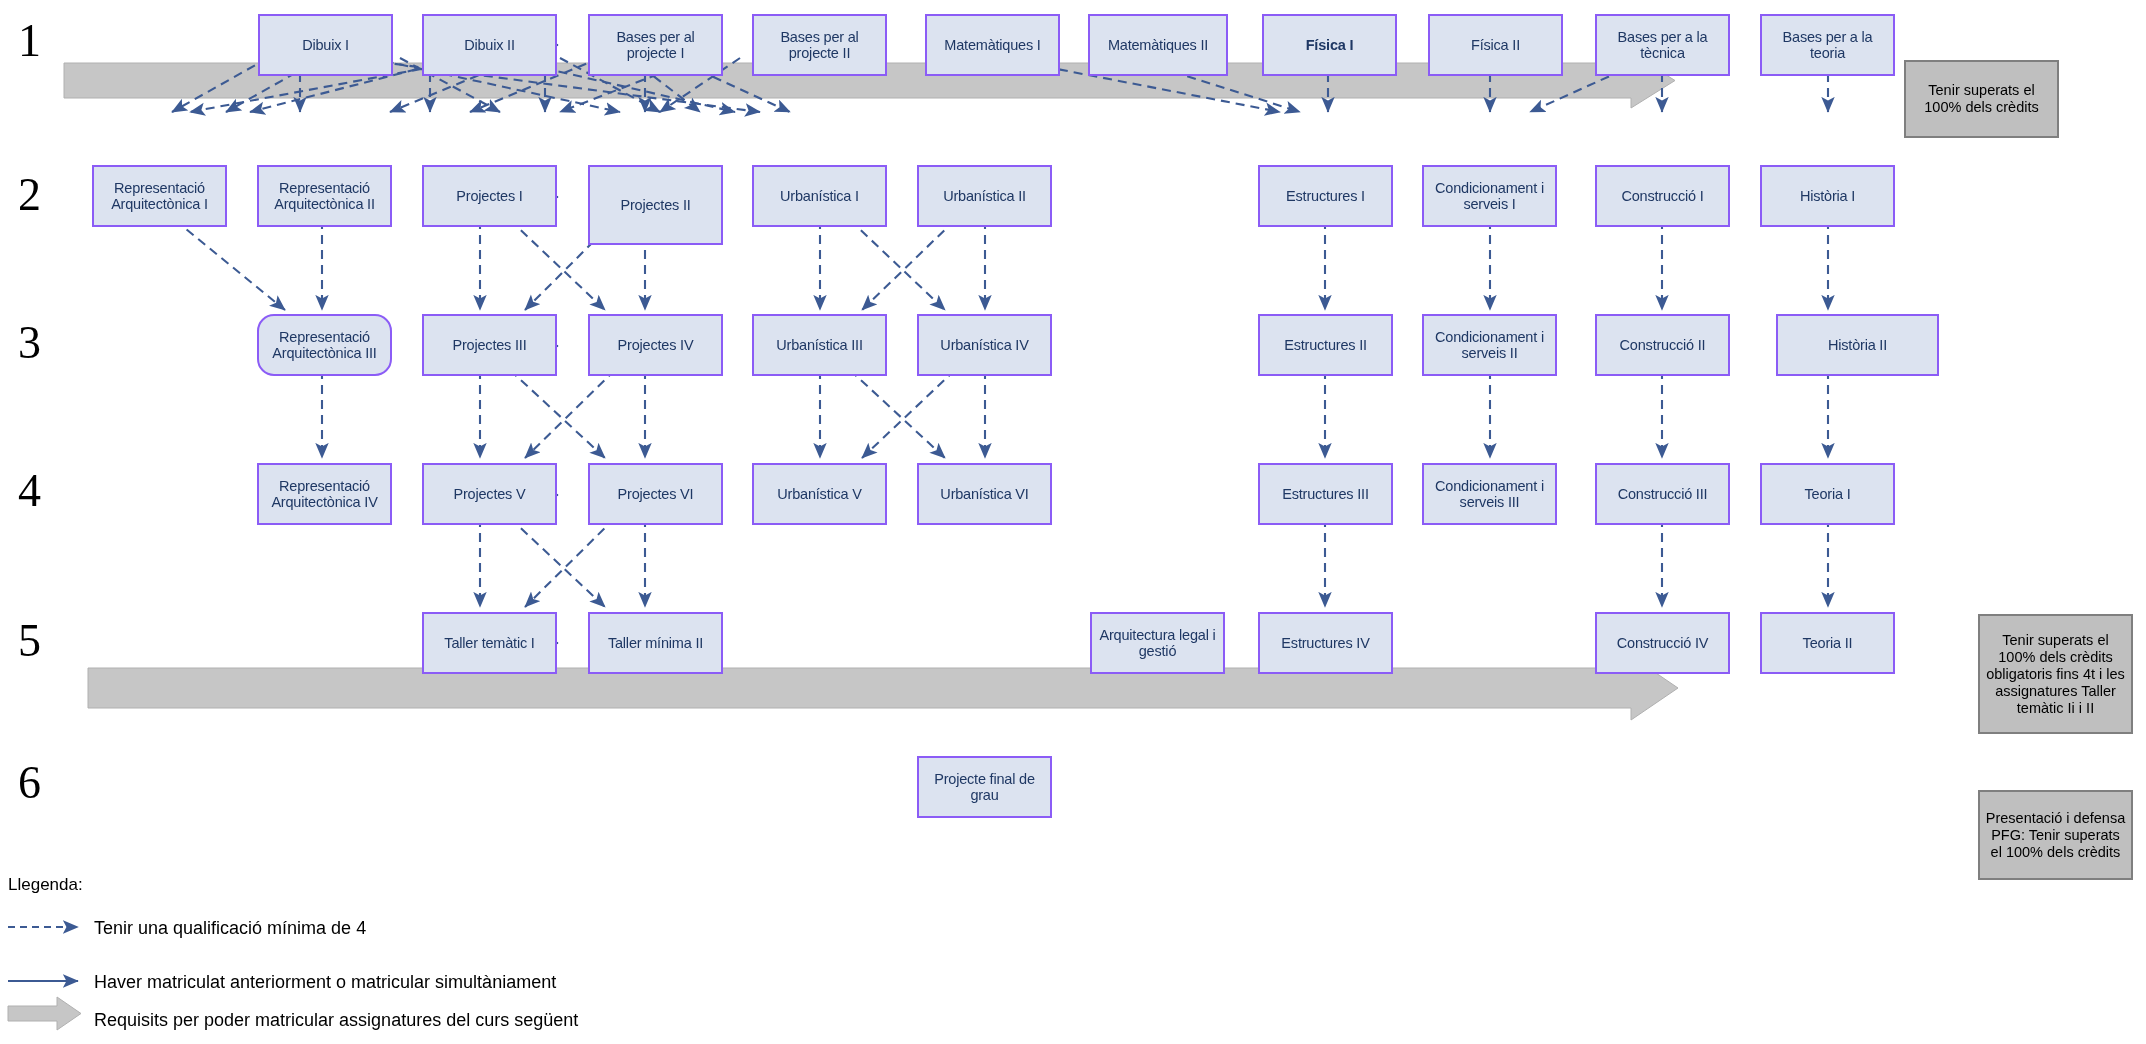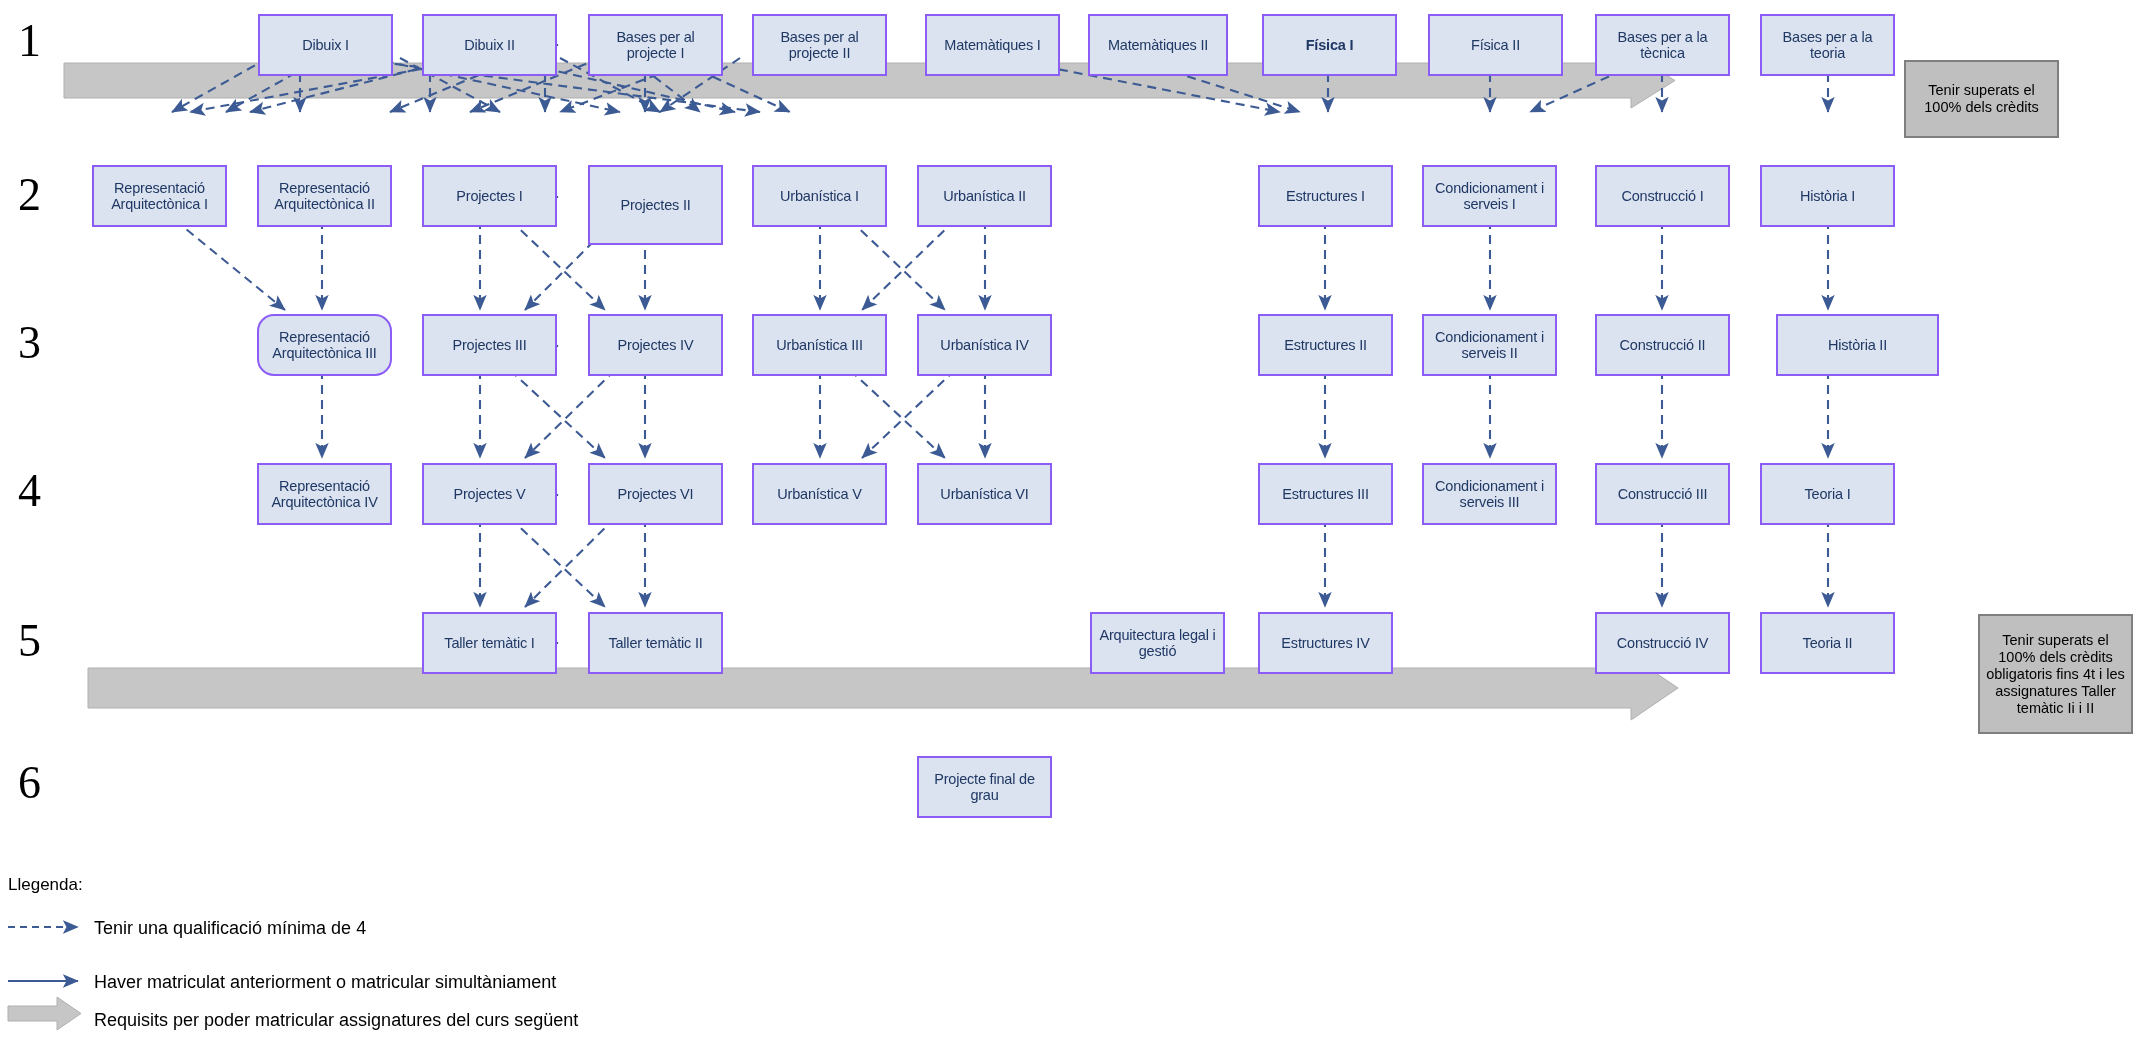--- a/index.html
+++ b/index.html
@@ -225,30 +225,31 @@
   <div class="course" style="left:422px;top:463px;width:135px;height:62px;">Projectes V</div>
   <div class="course" style="left:588px;top:463px;width:135px;height:62px;">Projectes VI</div>
   <div class="course" style="left:752px;top:463px;width:135px;height:62px;">Urbanística V</div>
   <div class="course" style="left:917px;top:463px;width:135px;height:62px;">Urbanística VI</div>
   <div class="course" style="left:1258px;top:463px;width:135px;height:62px;">Estructures III</div>
   <div class="course" style="left:1422px;top:463px;width:135px;height:62px;">Condicionament i serveis III</div>
   <div class="course" style="left:1595px;top:463px;width:135px;height:62px;">Construcció III</div>
   <div class="course" style="left:1760px;top:463px;width:135px;height:62px;">Teoria I</div>
 
   <div class="course" style="left:422px;top:612px;width:135px;height:62px;">Taller temàtic I</div>
-  <div class="course" style="left:588px;top:612px;width:135px;height:62px;">Taller temàtic II</div>
+  <div class="course" style="left:588px;top:612px;width:135px;height:62px;">Taller mínima II</div>
   <div class="course" style="left:1090px;top:612px;width:135px;height:62px;">Arquitectura legal i gestió</div>
   <div class="course" style="left:1258px;top:612px;width:135px;height:62px;">Estructures IV</div>
   <div class="course" style="left:1595px;top:612px;width:135px;height:62px;">Construcció IV</div>
   <div class="course" style="left:1760px;top:612px;width:135px;height:62px;">Teoria II</div>
 
   <div class="course" style="left:917px;top:756px;width:135px;height:62px;">Projecte final de grau</div>
 
   <div class="reqbox" style="left:1904px;top:60px;width:155px;height:78px;">Tenir superats el 100% dels crèdits</div>
   <div class="reqbox" style="left:1978px;top:614px;width:155px;height:120px;">Tenir superats el 100% dels crèdits obligatoris fins 4t i les assignatures Taller temàtic Ii i II</div>
+  <div class="reqbox" style="left:1978px;top:790px;width:155px;height:90px;">Presentació i defensa PFG: Tenir superats el 100% dels crèdits</div>
 
   <div class="legend-title" style="left:8px;top:875px;">Llegenda:</div>
 
   <svg class="layer">
     <defs>
       <marker id="ah2" markerWidth="9" markerHeight="9" refX="7.2" refY="3.2" orient="auto" markerUnits="strokeWidth">
         <path d="M0,0 L7.6,3.2 L0,6.4 L1.7,3.2 Z" fill="#3c5a93"></path>
       </marker>
     </defs>
     <g>

